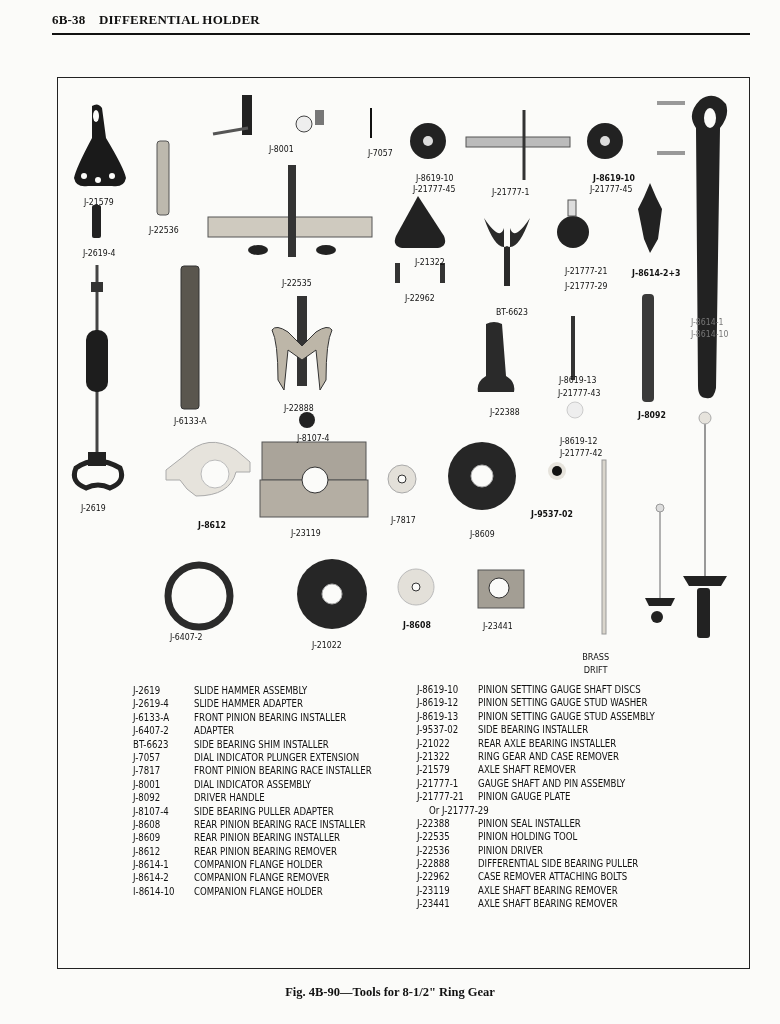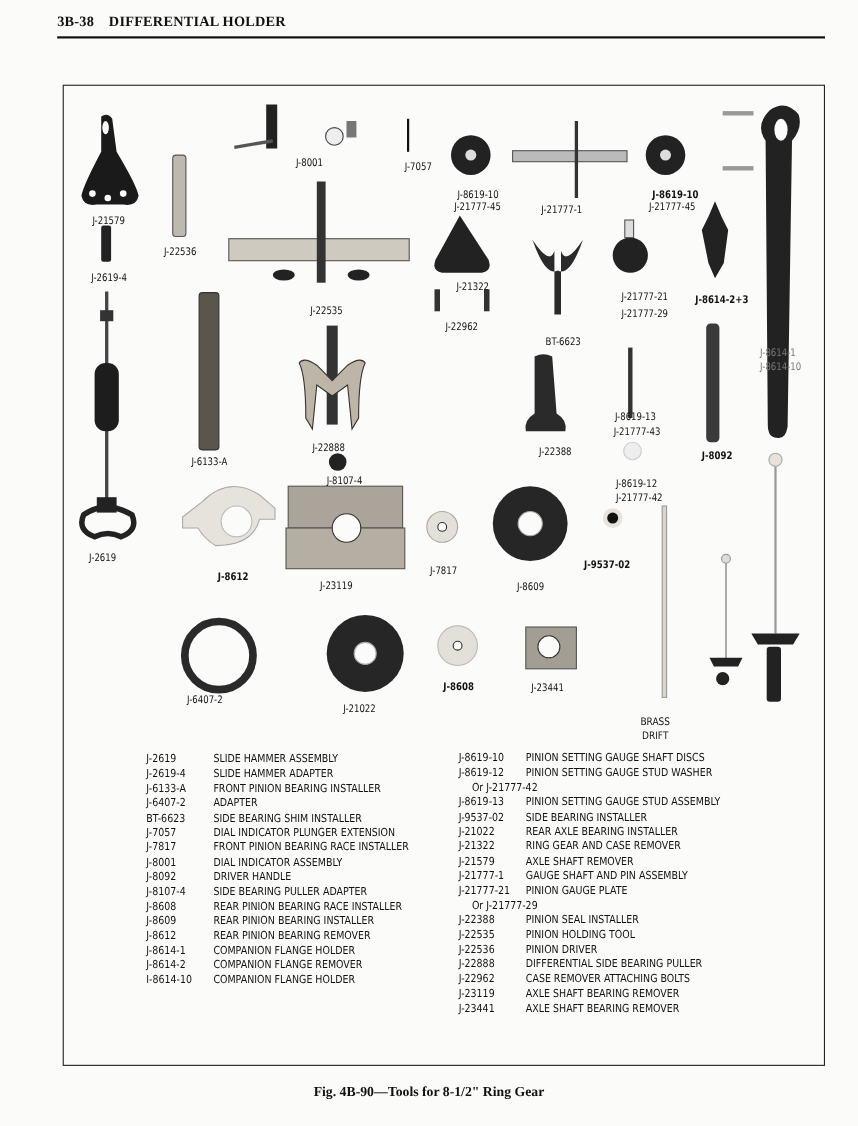--- a/index.html
+++ b/index.html
@@ -23,21 +23,21 @@
   .legend .alt { position: absolute; left: 12px; transform: scaleX(0.86); transform-origin: left top; }
   .caption { position: absolute; left: 0; width: 780px; top: 985px; text-align: center;
              font-family: "Liberation Serif", serif; font-weight: bold; font-size: 12.5px; }
   .brass { position: absolute; left: 580px; top: 650px; font-family: "DejaVu Sans", sans-serif;
            font-size: 9.5px; text-align: center; line-height: 13px; transform: scaleX(0.86); }
 </style>
 </head>
 <body>
 
 <div class="header">
-  <span class="pg">3B-38</span>
+  <span class="pg">6B-38</span>
   <span>DIFFERENTIAL HOLDER</span>
 </div>
 <div class="header-rule"></div>
 
 <div class="frame"></div>
 
 <svg class="tool" style="left:0;top:0" width="780" height="1024">
 
   <g fill="#1a1a1a">
     <path d="M92,106 q6,-4 10,2 l4,30 q18,30 20,40 q-2,10 -14,8 l-24,0 q-12,2 -14,-8 q2,-10 18,-40z"></path>
@@ -298,23 +298,20 @@
 <div class="legend" style="left:417px;top:684px;width:300px;">
   <div class="row">
       <span class="code">J-8619-10</span>
       <span class="desc" style="left:61px">PINION SETTING GAUGE SHAFT DISCS</span>
     </div>
   <div class="row">
       <span class="code">J-8619-12</span>
       <span class="desc" style="left:61px">PINION SETTING GAUGE STUD WASHER</span>
     </div>
   <div class="row">
-      <span class="alt">Or J-21777-42</span>
-    </div>
-  <div class="row">
       <span class="code">J-8619-13</span>
       <span class="desc" style="left:61px">PINION SETTING GAUGE STUD ASSEMBLY</span>
     </div>
   <div class="row">
       <span class="code">J-9537-02</span>
       <span class="desc" style="left:61px">SIDE BEARING INSTALLER</span>
     </div>
   <div class="row">
       <span class="code">J-21022</span>
       <span class="desc" style="left:61px">REAR AXLE BEARING INSTALLER</span>

